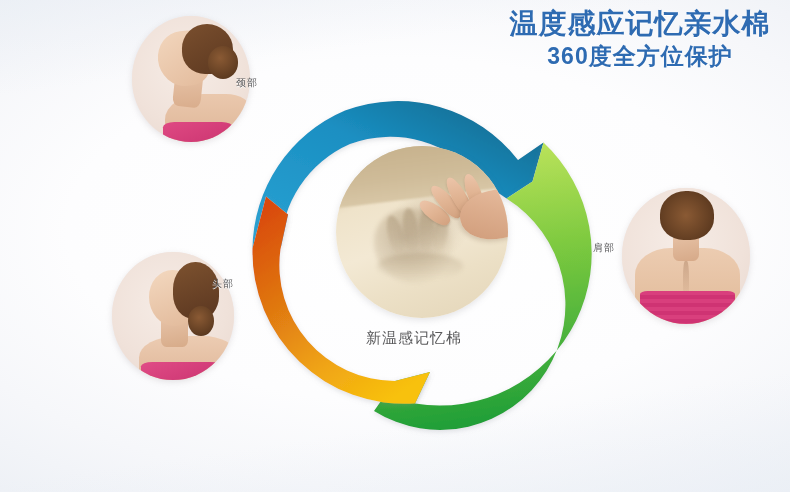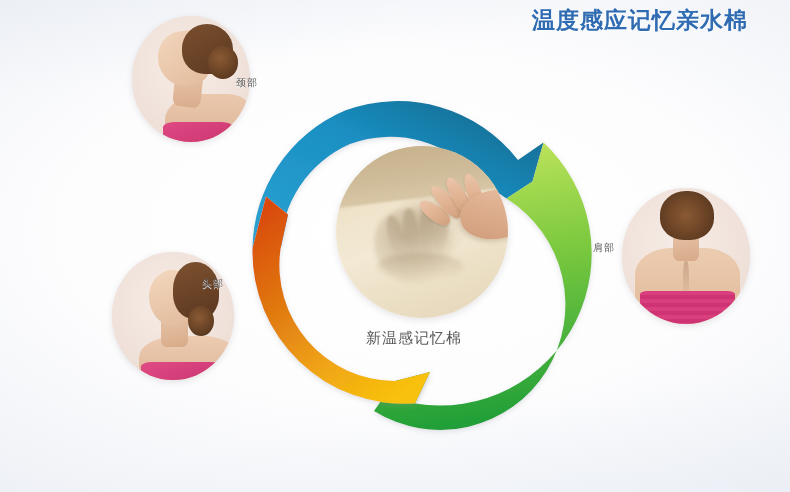--- a/index.html
+++ b/index.html
@@ -25,21 +25,21 @@
   
   .headline{
     position:absolute;left:492px;top:6px;width:296px;
     text-align:center;
     color:#2e6bb2;
     font-weight:bold;
     line-height:1.28;
     letter-spacing:1px;
     text-shadow:0 1px 0 rgba(255,255,255,.85);
   }
-  .headline .l1{font-size:23px;display:block;}
+  .headline .l1{font-size:28px;display:block;}
   .headline .l2{font-size:23px;display:block;}
   .headline .l3{font-size:23px;display:block;}
 
   
   .ring-wrap{position:absolute;left:232px;top:52px;width:340px;height:360px;}
   .ring-wrap svg{display:block;overflow:visible;}
 
   
   .foam{
     position:absolute;left:336px;top:146px;width:172px;height:172px;
@@ -148,33 +148,34 @@
   
   .label{
     position:absolute;
     color:#59595b;
     font-size:10px;
     letter-spacing:1px;
     white-space:nowrap;
     text-shadow:0 1px 0 rgba(255,255,255,.9);
   }
   .lb-neck{left:236px;top:76px;}
-  .lb-head{left:202px;top:277px;}
+  .lb-head{left:212px;top:277px;}
   .lb-shoulder{left:593px;top:241px;}
   .lb-foam{left:366px;top:329px;font-size:15px;}
 </style>
 </head>
 <body>
 
 <div id="stage">
 
   <div class="bg-sheen"></div>
 
   <div class="headline">
     <span class="l1">温度感应记忆亲水棉</span>
+    <span class="l2">360度全方位保护</span>
   </div>
 
   <div class="ring-wrap">
     <svg width="340" height="360" viewBox="0 0 340 360">
       <defs>
         <linearGradient id="gCool" x1="0" y1="1" x2="1" y2="0">
           <stop offset="0%" stop-color="#2aa3d4"></stop>
           <stop offset="55%" stop-color="#1b8fc2"></stop>
           <stop offset="100%" stop-color="#0d6385"></stop>
         </linearGradient>

